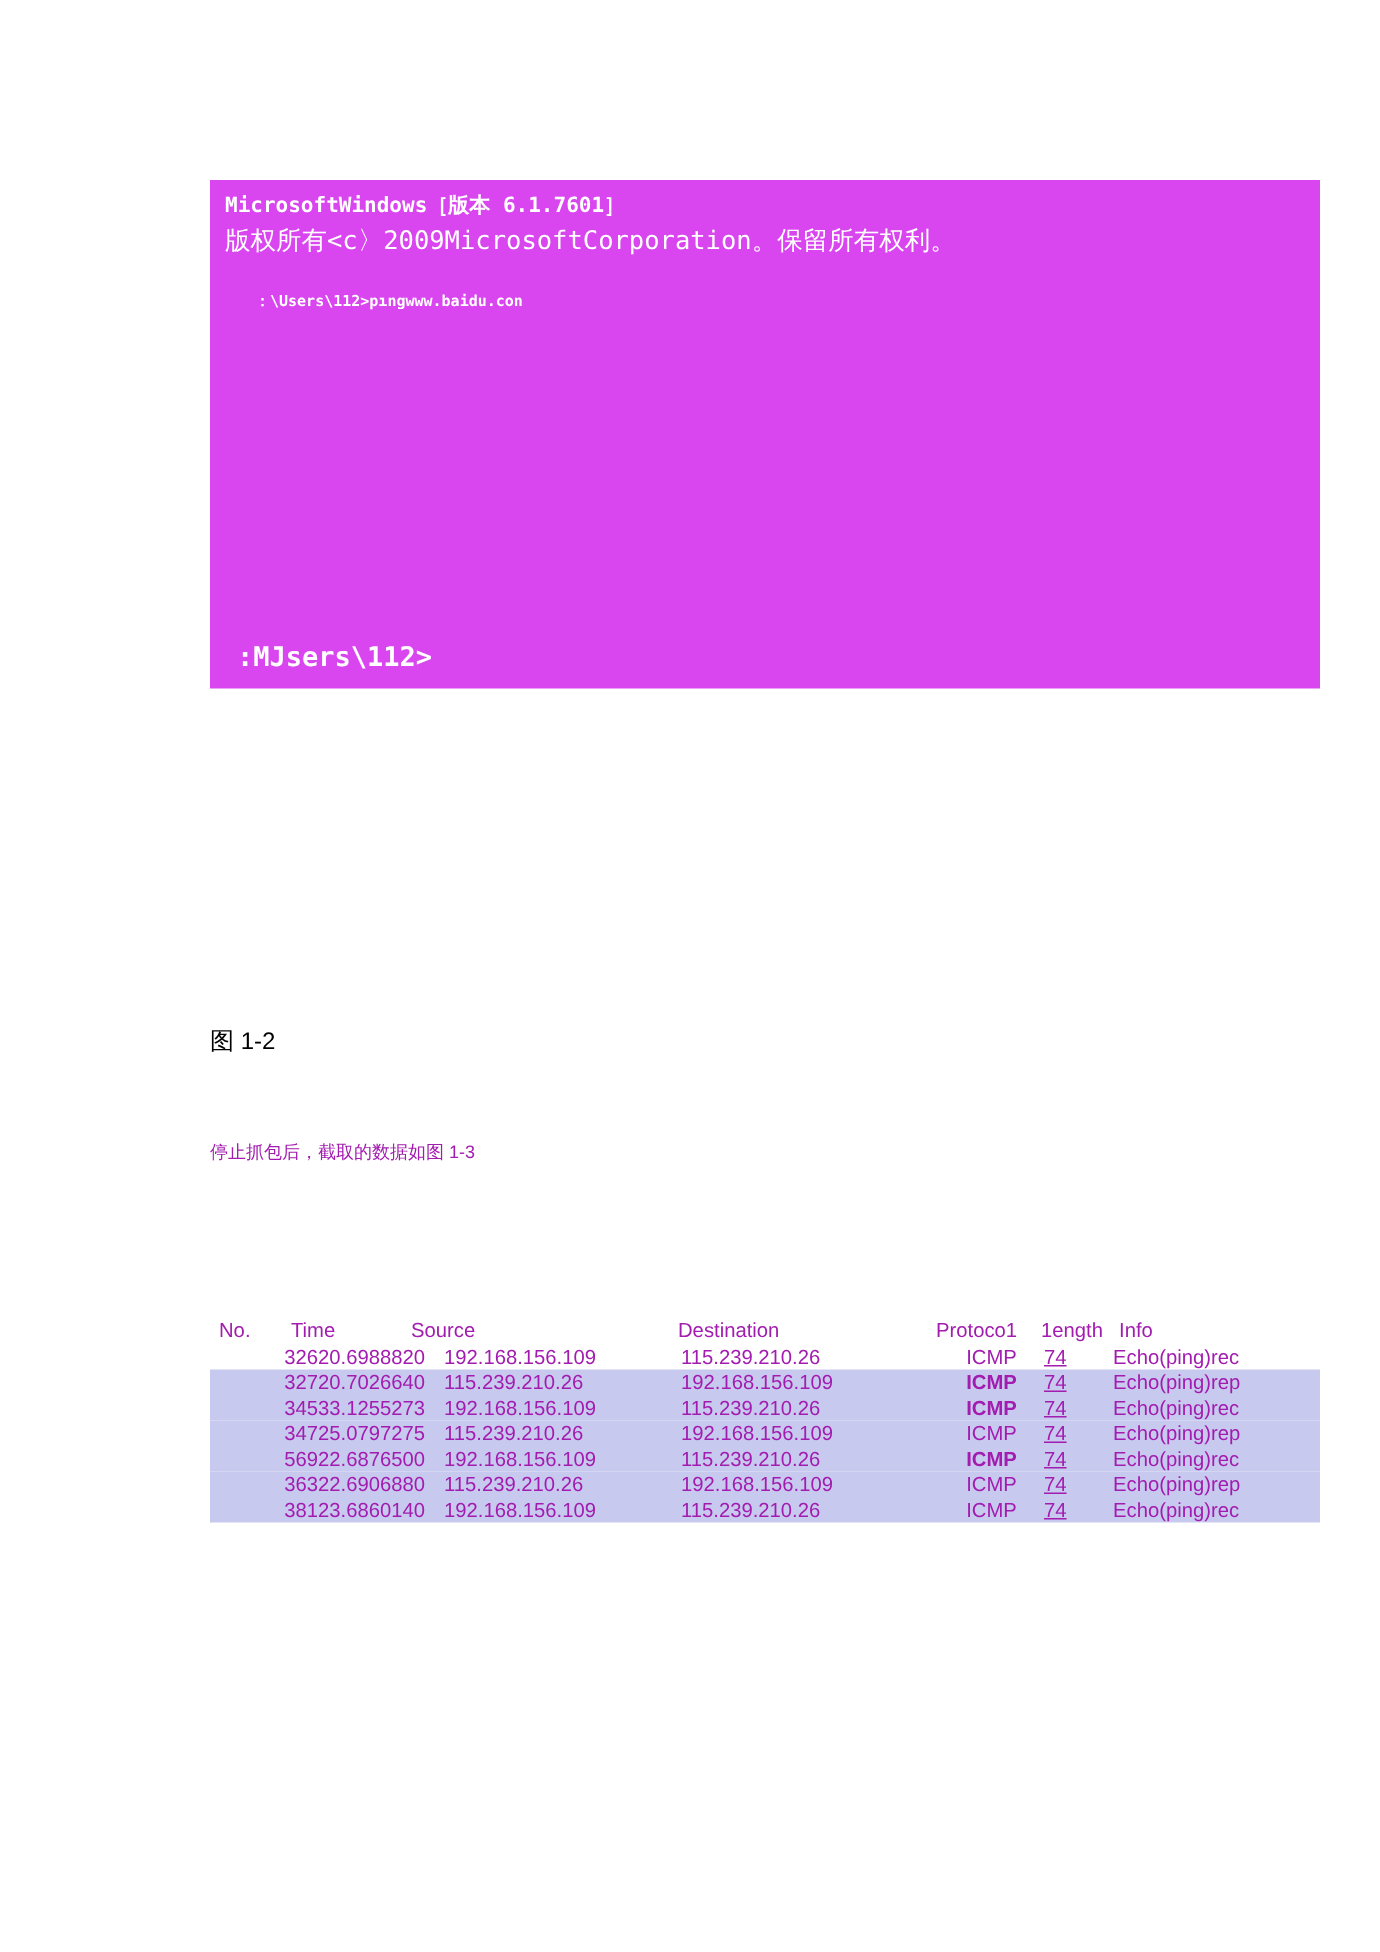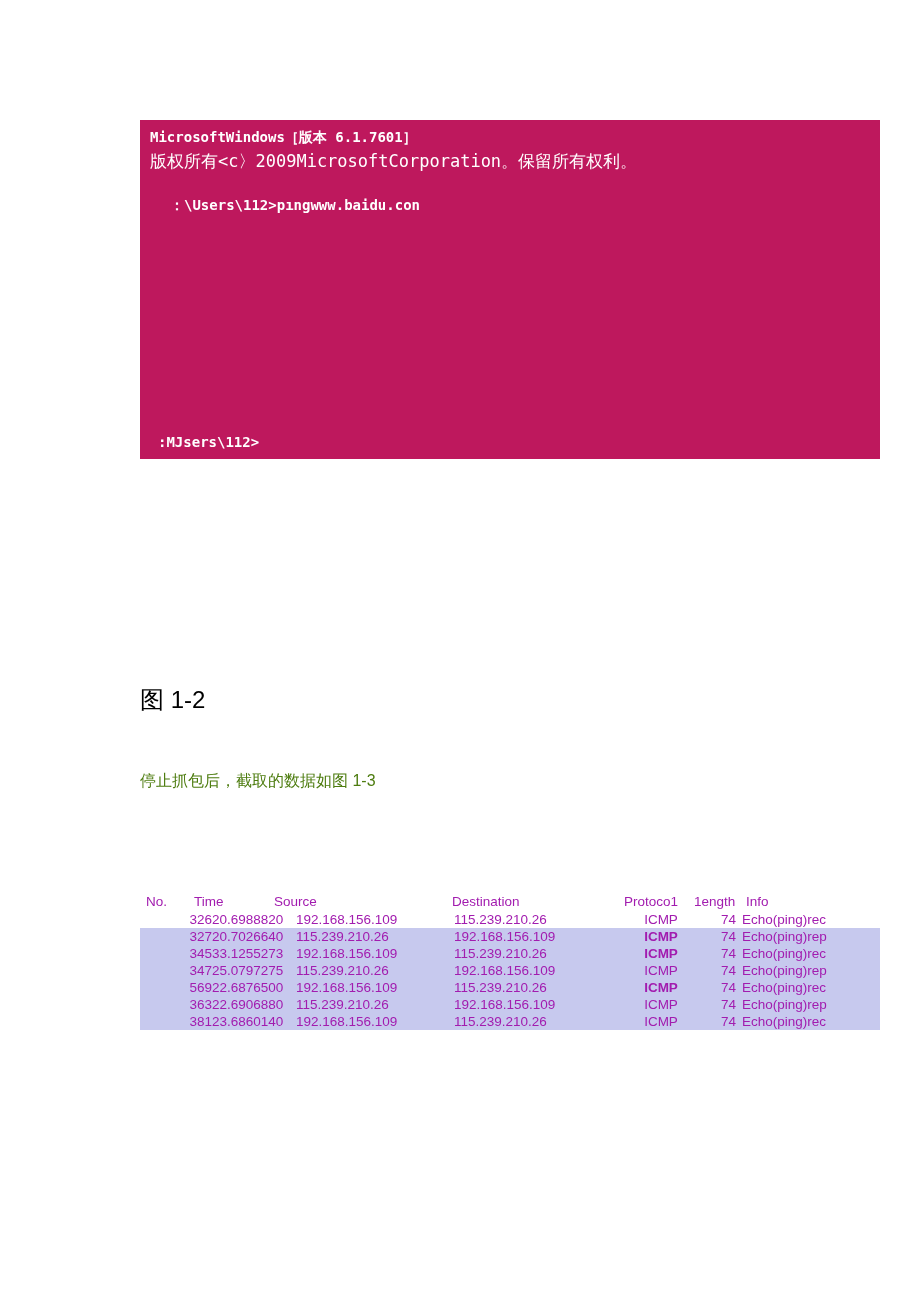--- a/index.html
+++ b/index.html
@@ -47,51 +47,51 @@
     font-size: 14px;
     display: flex;
     align-items: center;
     justify-content: center;
     border-left: 1px solid #1a4fa8;
   }
   .cmd-btn-min { font-size: 11px; }
   .cmd-btn-max { font-size: 16px; font-weight: bold; }
   .cmd-btn-close { font-size: 14px; font-weight: bold; }
   .cmd-body {
-    background: #be185d;
+    background: #d946ef;
     color: #fff;
     font-family: "SimSun", "NSimSun", monospace;
     font-size: 15px;
     line-height: 1.6;
     padding: 6px 10px 6px 10px;
     min-height: 300px;
     position: relative;
   }
   .cmd-line1 { font-weight: bold; font-size: 14px; }
   .cmd-line2 { font-size: 17px; }
   .cmd-line3 {
     font-weight: bold;
-    font-size: 14px;
+    font-size: 10px;
     padding-left: 20px;
     margin-top: 18px;
   }
   .cmd-line4 {
     font-weight: bold;
-    font-size: 14px;
+    font-size: 18px;
     padding-left: 8px;
     margin-top: 215px;
   }
   .fig-caption {
-    font-size: 24px;
+    font-size: 16px;
     color: #000;
     margin-top: 225px;
   }
   .body-text2 {
-    font-size: 16px;
-    color: #4d7c0f;
+    font-size: 12px;
+    color: #a21caf;
     margin-top: 55px;
     margin-bottom: 100px;
   }
   .packet-table {
     margin-left: 0;
     margin-right: -140px;
     width: 740px;
     font-family: Arial, sans-serif;
     font-size: 13.5px;
     color: #a21caf;
@@ -110,21 +110,21 @@
   .col-no-val { width: 42px; padding-left: 30px; text-align: right; }
   .col-time { width: 80px; }
   .col-time-val { width: 84px; }
   .col-source { width: 178px; }
   .col-source-val { width: 158px; }
   .col-dest { width: 172px; }
   .col-dest-val { width: 172px; }
   .col-proto { width: 70px; }
   .col-proto-val { width: 70px; text-align: center; }
   .col-len { width: 52px; }
-  .col-len-val { width: 40px; text-align: right; padding-right: 6px; }
+  .col-len-val { width: 40px; padding-right: 6px; text-decoration: underline; }
   .col-info { flex: 1; }
   .col-info-val { flex: 1; }
   .bold { font-weight: bold; }
 </style>
 </head>
 <body>
 
 <div class="page">
 
 

